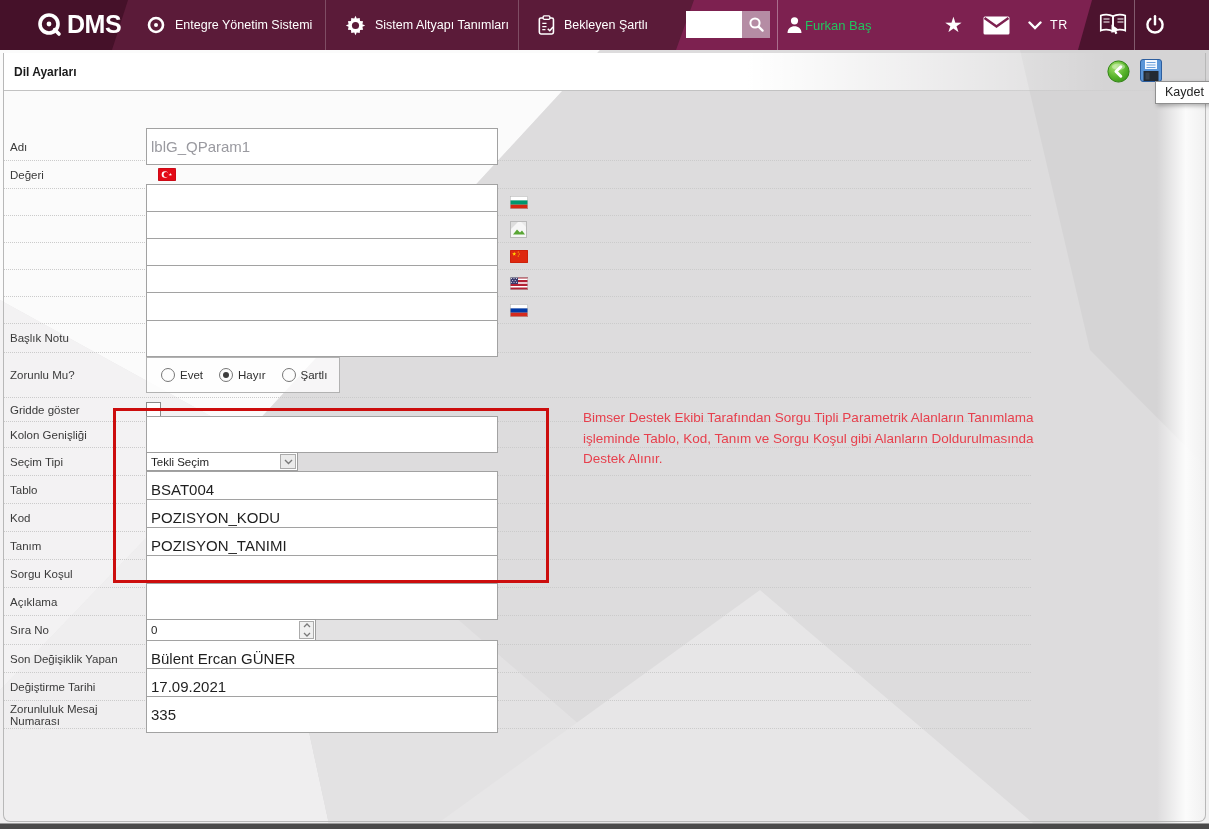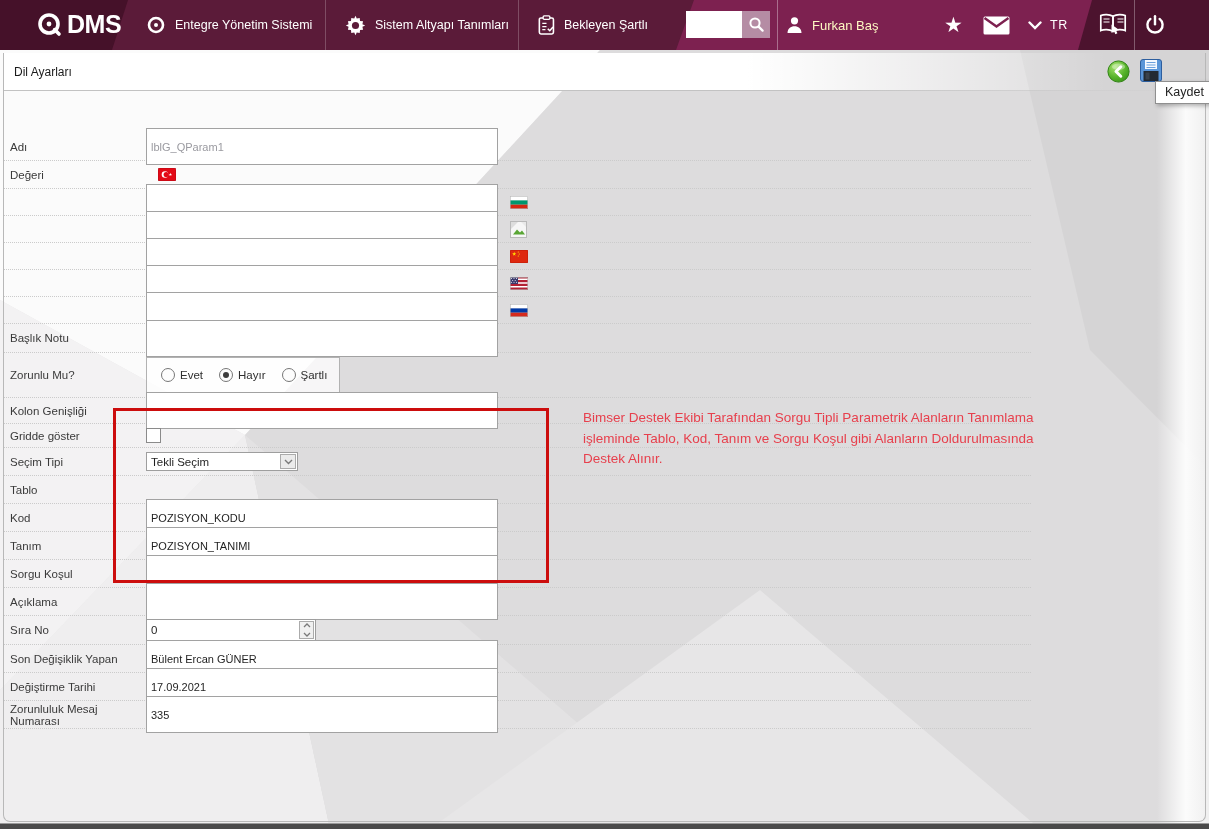--- a/index.html
+++ b/index.html
@@ -14,21 +14,21 @@
   .seg{position:absolute;top:0;bottom:0;}
   .seg-dark{left:0;width:700px;background:#5B1B39;clip-path:polygon(0 0,694px 0,676px 100%,0 100%);}
   .seg-logo{left:0;width:140px;background:#451129;clip-path:polygon(0 0,128px 0,112px 100%,0 100%);}
   .seg-right{right:0;width:131px;background:#4C132E;clip-path:polygon(14px 0,100% 0,100% 100%,0 100%);}
   .vsep{position:absolute;top:0;bottom:0;width:1px;background:rgba(255,255,255,.22);}
   .logo{position:absolute;left:36px;top:10px;display:flex;align-items:center;gap:4px;color:#fff;}
   .logo-text{font-size:25px;font-weight:bold;letter-spacing:-.5px;line-height:28px;}
   .menu-item{position:absolute;top:0;height:50px;display:flex;align-items:center;gap:9px;color:#fff;font-size:12.5px;cursor:pointer;}
   .search-input{position:absolute;left:686px;top:11px;width:44px;height:27px;border:none;outline:none;background:#fff;padding:0 6px;font-size:12px;font-family:"Liberation Sans",sans-serif;}
   .search-btn{position:absolute;left:742px;top:11px;width:28px;height:27px;background:#B58CA4;display:flex;align-items:center;justify-content:center;cursor:pointer;}
-  .user{position:absolute;left:786px;top:0;height:50px;display:flex;align-items:center;gap:9px;font-size:13px;color:#fef9c3;cursor:pointer;}
+  .user{position:absolute;left:786px;top:0;height:50px;display:flex;align-items:center;gap:2px;font-size:13px;color:#22c55e;cursor:pointer;}
   .star{position:absolute;left:944px;top:0;height:50px;display:flex;align-items:center;font-size:21px;color:#fff;cursor:pointer;}
   .mail{position:absolute;left:983px;top:0;height:50px;display:flex;align-items:center;cursor:pointer;}
   .langdrop{position:absolute;left:1028px;top:0;height:50px;display:flex;align-items:center;gap:8px;cursor:pointer;}
   .lang-txt{font-size:12.5px;color:#fff;letter-spacing:.5px;}
   .hicon-btn{position:absolute;top:0;height:50px;display:flex;align-items:center;justify-content:center;cursor:pointer;}
   
   .content{position:absolute;left:0;top:50px;width:1209px;height:779px;background:#e9e8e9;overflow:hidden;}
   .poly{position:absolute;left:0;top:0;width:100%;height:100%;}
   .p1{background:#fbfbfb;clip-path:polygon(0 0,600px 0,245px 385px,0 250px);}
   .p2{background:#f3f2f3;clip-path:polygon(0 250px,245px 385px,0 640px);}
@@ -39,34 +39,34 @@
   .p7{background:#e7e6e7;clip-path:polygon(430px 779px,760px 540px,1040px 779px);}
   .rband{position:absolute;right:0;top:40px;bottom:0;width:52px;
     background:linear-gradient(to right,rgba(255,255,255,0),rgba(255,255,255,.9) 55%,rgba(240,240,240,.95));}
   
   .panel-border{position:absolute;left:3px;top:53px;width:1201px;height:768px;border:1px solid #b8b8b8;border-top:none;border-radius:0 0 7px 7px;pointer-events:none;z-index:4;}
   .titlebar{position:absolute;left:4px;top:53px;width:1199px;height:37px;z-index:3;
     background:linear-gradient(to right,#ffffff 0%,#ffffff 62%,rgba(255,255,255,0) 92%);
     display:flex;align-items:center;}
   .titlebar-line{position:absolute;left:4px;top:90px;width:1199px;height:1px;z-index:3;
     background:linear-gradient(to right,#c2c2c2 0%,#c2c2c2 68%,rgba(194,194,194,0));}
-  .page-title{margin-left:10px;font-size:12px;font-weight:normal;color:#1b1b1b;}
+  .page-title{margin-left:10px;font-size:12px;font-weight:bold;color:#1b1b1b;}
   .bottom-bar{position:absolute;left:0;bottom:0;width:1209px;height:5px;background:#4a4a4a;z-index:6;}
   .bottom-bar::before{content:"";position:absolute;left:0;top:-1px;width:100%;height:1px;background:#9a9a9a;}
   
   .back-btn{position:absolute;left:1107px;top:60px;width:23px;height:23px;z-index:7;cursor:pointer;}
   .save-btn{position:absolute;left:1139px;top:58px;width:24px;height:25px;z-index:7;cursor:pointer;}
   .tooltip{position:absolute;left:1155px;top:81px;z-index:8;background:#fff;border:1px solid #8f8f8f;
     box-shadow:2px 2px 4px rgba(0,0,0,.28);padding:3px 9px 4px 9px;font-size:12.5px;color:#222;}
   
   .form{position:absolute;left:3px;top:90px;width:1028px;padding-top:7px;z-index:3;margin-top:36px;}
   .row{display:flex;align-items:center;border-bottom:1px dotted #cbcbcb;padding-left:7px;box-sizing:border-box;position:relative;}
   .h24{height:24px}.h26{height:26px}.h27{height:27px}.h28{height:28px}.h29{height:29px}.h45{height:45px}
   .lbl{width:136px;flex:none;font-size:11.5px;color:#3a3a3a;}
-  .inp{width:342px;height:15px;border:1px solid #a2a2a2;background:#fff;padding:10px 4px;font-size:11px;color:#1f1f1f;font-family:"Liberation Sans",sans-serif;outline:none;flex:none;}
+  .inp{width:342px;height:15px;border:1px solid #a2a2a2;background:#fff;padding:10px 4px;font-size:15px;color:#1f1f1f;font-family:"Liberation Sans",sans-serif;outline:none;flex:none;}
   .inp.dis{color:#9a9aa0;}
   .flag{margin-left:12px;display:inline-flex;flex:none;}
   .radio-box{width:170px;height:34px;border:1px solid #b2b2b2;background:rgba(255,255,255,.75);display:flex;align-items:center;padding:0 8px 0 14px;gap:16px;}
   .radio-opt{display:flex;align-items:center;gap:5px;cursor:pointer;}
   .rb{width:12px;height:12px;border:1px solid #777;border-radius:50%;background:#fdfdfd;position:relative;flex:none;}
   .rb.checked::after{content:"";position:absolute;left:3px;top:3px;width:6px;height:6px;border-radius:50%;background:#3c3c3c;}
   .rlbl{font-size:11.5px;color:#2f2f2f;}
   .cb{width:13px;height:13px;border:1px solid #8a8a8a;background:#fff;cursor:pointer;flex:none;}
   .select{width:150px;height:17px;border:1px solid #9e9e9e;background:#fff;position:relative;display:flex;align-items:center;flex:none;cursor:pointer;}
   .sel-val{font-size:11.5px;color:#1f1f1f;padding-left:4px;}
@@ -357,44 +357,45 @@
         <span class="rb checked"></span>
         <span class="rlbl">Hayır</span>
       </span>
       <span class="radio-opt">
         <span class="rb"></span>
         <span class="rlbl">Şartlı</span>
       </span>
     </div>
   </div>
 
-  <div class="row h26">
-    <span class="lbl">Kolon Genişliği</span>
-    <input class="inp" value="" style="">
-  </div>
-
   <div class="row h24">
     <span class="lbl">Gridde göster</span>
     <span class="cb"></span>
+  </div>
+
+  <div class="row h26">
+    <span class="lbl">Kolon Genişliği</span>
+    <input class="inp" value="" style="">
   </div>
 
   <div class="row h28">
     <span class="lbl">Seçim Tipi</span>
     <div class="select">
       <span class="sel-val">Tekli Seçim</span>
       <span class="sel-btn">
         <svg width="9" height="6" viewBox="0 0 9 6">
             <path d="M1 1l3.5 3.5L8 1" fill="none" stroke="#7a7a7a" stroke-width="1.4"></path>
           </svg>
       </span>
     </div>
   </div>
 
   <div class="row h28">
     <span class="lbl">Tablo</span>
+    <input class="inp" value="BSAT004" style="">
   </div>
 
   <div class="row h28">
     <span class="lbl">Kod</span>
     <input class="inp" value="POZISYON_KODU" style="">
   </div>
 
   <div class="row h28">
     <span class="lbl">Tanım</span>
     <input class="inp" value="POZISYON_TANIMI" style="">

